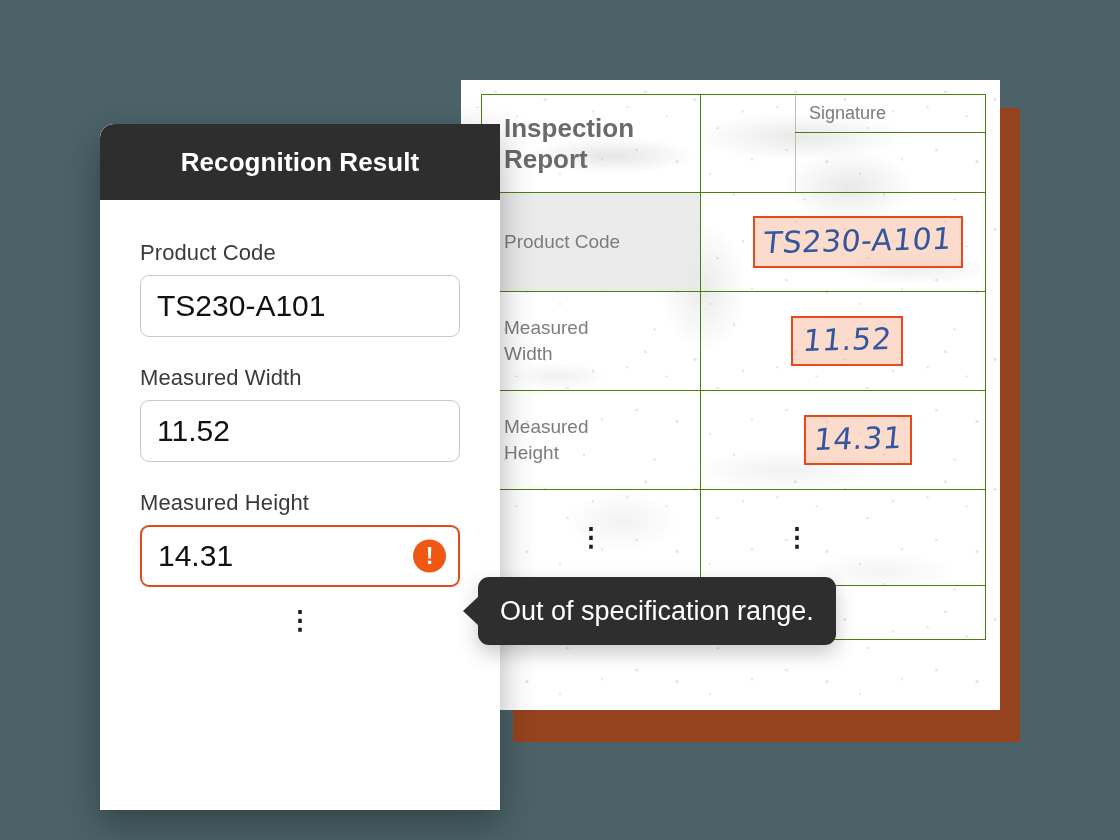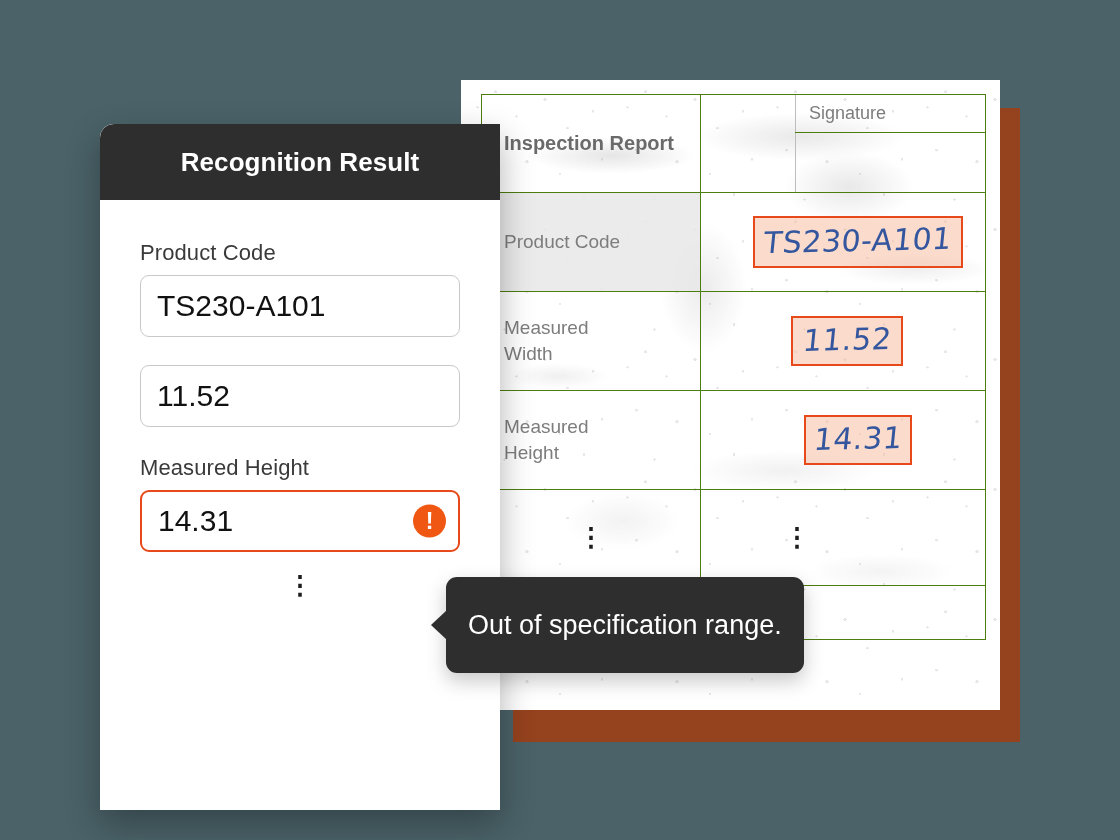--- a/index.html
+++ b/index.html
@@ -100,21 +100,21 @@
     position: relative;
   }
 
   .doc-label {
     font-size: 19px;
     color: #7d7d7d;
     padding: 0 0 0 22px;
     line-height: 1.35;
   }
   .doc-title {
-    font-size: 20px;
+    font-size: 26px;
     font-weight: bold;
     color: #6a6a6a;
     padding-left: 22px;
   }
   .doc-sig-head {
     font-size: 18px;
     color: #7d7d7d;
     padding-left: 13px;
   }
 
@@ -221,23 +221,23 @@
     color: #1d1d1d;
     line-height: .42;
     font-weight: bold;
     margin-top: 24px;
   }
 
   
 
   #tooltip {
     position: absolute;
-    left: 446px;
+    left: 478px;
     top: 577px;
-    height: 96px;
+    height: 68px;
     background: #2e2e2e;
     border-radius: 11px;
     display: flex;
     align-items: center;
     padding: 0 22px;
     box-shadow: 0 8px 20px rgba(0,0,0,.22);
   }
   #tooltip-text {
     color: #ffffff;
     font-size: 27px;
@@ -330,20 +330,21 @@
   </div>
 
   <div id="panel-body">
 
     <div class="field">
       <div class="field-label">Product Code</div>
       <div class="field-input">TS230-A101</div>
     </div>
 
     <div class="field">
+      <div class="field-label">Measured Width</div>
       <div class="field-input">11.52</div>
     </div>
 
     <div class="field">
       <div class="field-label">Measured Height</div>
       <div class="field-input error">
         <span>14.31</span>
         <span id="alert-badge">!</span>
       </div>
     </div>

